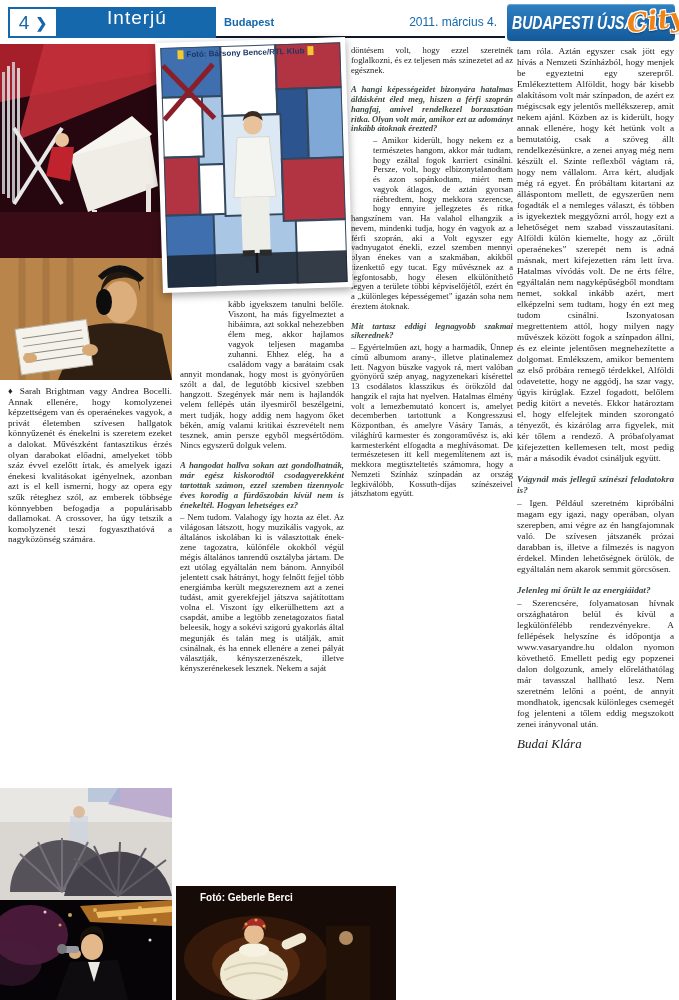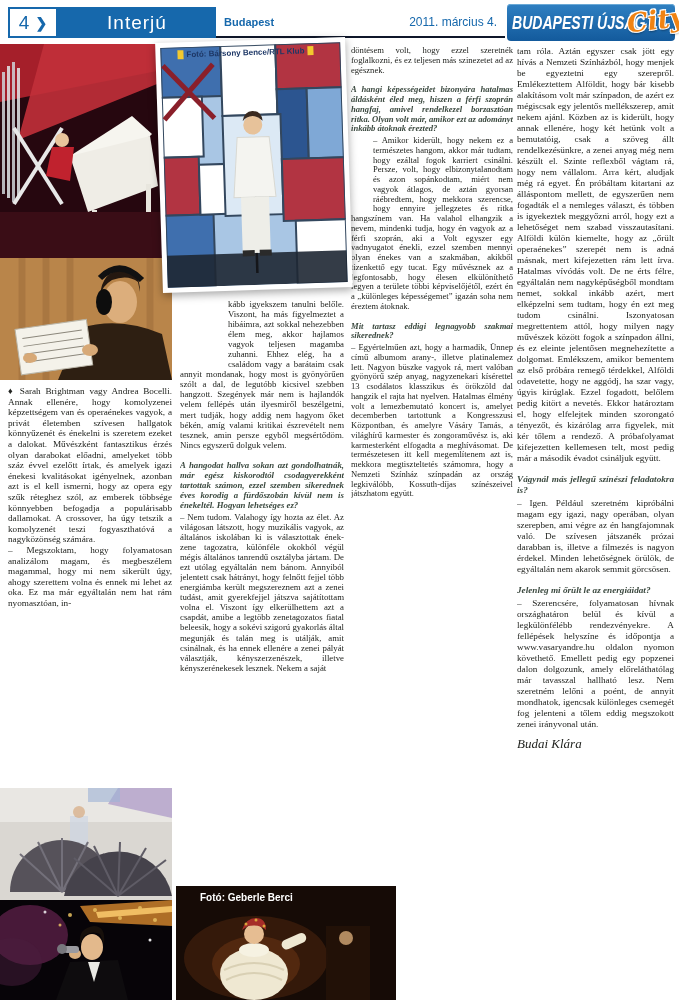--- a/index.html
+++ b/index.html
@@ -6,21 +6,21 @@
   .page{position:relative;width:679px;height:1000px;background:#fff;overflow:hidden;
         font-family:"Liberation Serif",serif;}
 
   
   .pnbox{position:absolute;left:8px;top:7px;width:50px;height:31px;border:2px solid #1668ac;
          box-sizing:border-box;display:flex;align-items:center;justify-content:center;gap:6px;
          font-family:"Liberation Sans",sans-serif;color:#1668ac;}
   .pnbox .num{font-size:19px;}
   .pnbox .arr{font-size:14px;font-weight:bold;margin-top:1px;}
   .secbar{position:absolute;left:58px;top:7px;width:158px;height:31px;background:#1668ac;
-          display:flex;align-items:center;justify-content:center;color:#fff;
+          display:flex;justify-content:center;color:#fff;
           font-family:"Liberation Sans",sans-serif;font-size:19px;letter-spacing:1px;}
   .strip{position:absolute;left:216px;top:7px;width:289px;height:31px;box-sizing:border-box;
          border-bottom:2px solid #0f172a;display:flex;align-items:center;justify-content:space-between;
          padding:0 8px;font-family:Liberation Sans, sans-serif;color:#1668ac;}
   .strip .loc{font-size:11px;font-weight:bold;}
   .strip .date{font-size:12px;}
   .logo{position:absolute;left:507px;top:4px;width:168px;height:37px;border-radius:4px;
         background:linear-gradient(#2f80c2,#135a9c);box-shadow:inset 0 1px 0 #6aa9d6;}
   .logo-main{position:absolute;left:5px;top:9px;color:#fff;font-family:"Liberation Sans",sans-serif;
         font-weight:bold;font-style:italic;font-size:18px;white-space:nowrap;
@@ -230,27 +230,26 @@
       <circle cx="88" cy="40" r="1.5" fill="#d9a33a"></circle>
       <rect x="104" y="56" width="26" height="10" rx="5" fill="#efe8d2" transform="rotate(-24 104 56)"></rect>
       <rect x="150" y="40" width="44" height="74" fill="#241208" opacity="0.9"></rect>
       <circle cx="170" cy="52" r="7" fill="#caa070" opacity="0.85"></circle>
     </svg>
     <figcaption class="cap-geb">Fotó: Geberle Berci</figcaption>
   </figure>
 
   <div class="col c1">
     <p class="a">♦ Sarah Brightman vagy Andrea Bocelli. Annak ellenére, hogy komolyzenei képzettségem van és operaénekes vagyok, a privát életemben szívesen hallgatok könnyűzenét és énekelni is szeretem ezeket a dalokat. Művészként fantasztikus érzés olyan darabokat előadni, amelyeket több száz évvel ezelőtt írtak, és amelyek igazi énekesi kvalitásokat igényelnek, azonban azt is el kell ismerni, hogy az opera egy szűk réteghez szól, az emberek többsége könnyebben befogadja a populárisabb dallamokat. A crossover, ha úgy tetszik a komolyzenét teszi fogyaszthatóvá a nagyközönség számára.</p>
-    <p class="a">– Megszoktam, hogy folyamatosan analizálom magam, és megbeszélem magammal, hogy mi nem sikerült úgy, ahogy szerettem volna és ennek mi lehet az oka. Ez ma már egyáltalán nem hat rám nyomasztóan, in-</p>
   </div>
 
   <div class="col c2">
     <span class="cut cut-c2"></span>
     <p class="a">kább igyekszem tanulni belőle. Viszont, ha más figyelmeztet a hibáimra, azt sokkal nehezebben élem meg, akkor hajlamos vagyok teljesen magamba zuhanni. Ehhez elég, ha a családom vagy a barátaim csak annyit mondanak, hogy most is gyönyörűen szólt a dal, de legutóbb kicsivel szebben hangzott. Szegények már nem is hajlandók velem fellépés után ilyesmiről beszélgetni, mert tudják, hogy addig nem hagyom őket békén, amíg valami kritikai észrevételt nem tesznek, amin persze egyből megsértődöm. Nincs egyszerű dolguk velem.</p>
-    <p class="q">A hangodat hallva sokan azt gondolhatnák, már egész kiskorodtól csodagyerekként tartottak számon, ezzel szemben sikerednek éves korodig a fürdőszobán kívül nem is énekeltél. Hogyan lehetséges ez?</p>
+    <p class="q">A hangodat hallva sokan azt gondolhatnák, már egész kiskorodtól csodagyerekként tartottak számon, ezzel szemben tizennyolc éves korodig a fürdőszobán kívül nem is énekeltél. Hogyan lehetséges ez?</p>
     <p class="a">– Nem tudom. Valahogy így hozta az élet. Az világosan látszott, hogy muzikális vagyok, az általános iskolában ki is választottak ének-zene tagozatra, különféle okokból végül mégis általános tanrendű osztályba jártam. De ezt utólag egyáltalán nem bánom. Annyiból jelentett csak hátrányt, hogy felnőtt fejjel több energiámba került megszereznem azt a zenei tudást, amit gyerekfejjel játszva sajátítottam volna el. Viszont így elkerülhettem azt a csapdát, amibe a legtöbb zenetagozatos fiatal beleesik, hogy a sokévi szigorú gyakorlás által megunják és talán meg is utálják, amit csinálnak, és ha ennek ellenére a zenei pályát választják, kényszerzenészek, illetve kényszerénekesek lesznek. Nekem a saját</p>
   </div>
 
   <div class="col c3">
     <p class="a">döntésem volt, hogy ezzel szeretnék foglalkozni, és ez teljesen más szinezetet ad az egésznek.</p>
     <p class="q">A hangi képességeidet bizonyára hatalmas áldásként éled meg, hiszen a férfi szoprán hangfaj, amivel rendelkezel borzasztóan ritka. Olyan volt már, amikor ezt az adományt inkább átoknak érezted?</p>
     <span class="cut cut-c3a"></span>
     <p class="a">– Amikor kiderült, hogy nekem ez a természetes hangom, akkor már tudtam, hogy ezáltal fogok karriert csinálni. Persze, volt, hogy elbizonytalanodtam és azon sopánkodtam, miért nem vagyok átlagos, de aztán gyorsan ráébredtem, hogy mekkora szerencse, hogy ennyire jellegzetes és ritka hangszínem van. Ha valahol elhangzik a nevem, mindenki tudja, hogy én vagyok az a férfi szoprán, aki a Volt egyszer egy vadnyugatot énekli, ezzel szemben mennyi olyan énekes van a szakmában, akikből tizenkettő egy tucat. Egy művésznek az a legfontosabb, hogy élesen elkülöníthető legyen a területe többi képviselőjétől, ezért én a „különleges képességemet” igazán soha nem éreztem átoknak.</p>
     <p class="q">Mit tartasz eddigi legnagyobb szakmai sikerednek?</p>
     <p class="a">– Egyértelműen azt, hogy a harmadik, Ünnep című albumom arany-, illetve platinalemez lett. Nagyon büszke vagyok rá, mert valóban gyönyörű szép anyag, nagyzenekari kísérettel 13 csodálatos klasszikus és örökzöld dal hangzik el rajta hat nyelven. Hatalmas élmény volt a lemezbemutató koncert is, amelyet decemberben tartottunk a Kongresszusi Központban, és amelyre Vásáry Tamás, a világhírű karmester és zongoraművész is, aki karmesterként elfogadta a meghívásomat. De természetesen itt kell megemlítenem azt is, mekkora megtiszteltetés számomra, hogy a Nemzeti Színház színpadán az ország legkiválóbb, Kossuth-díjas színészeivel játszhatom együtt.</p>

